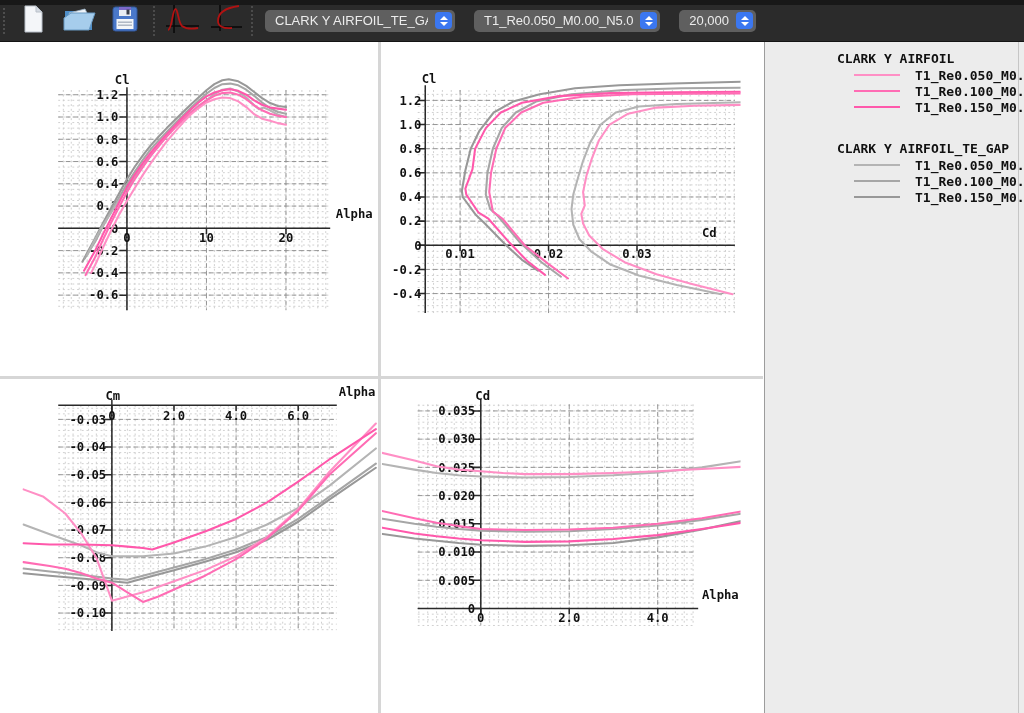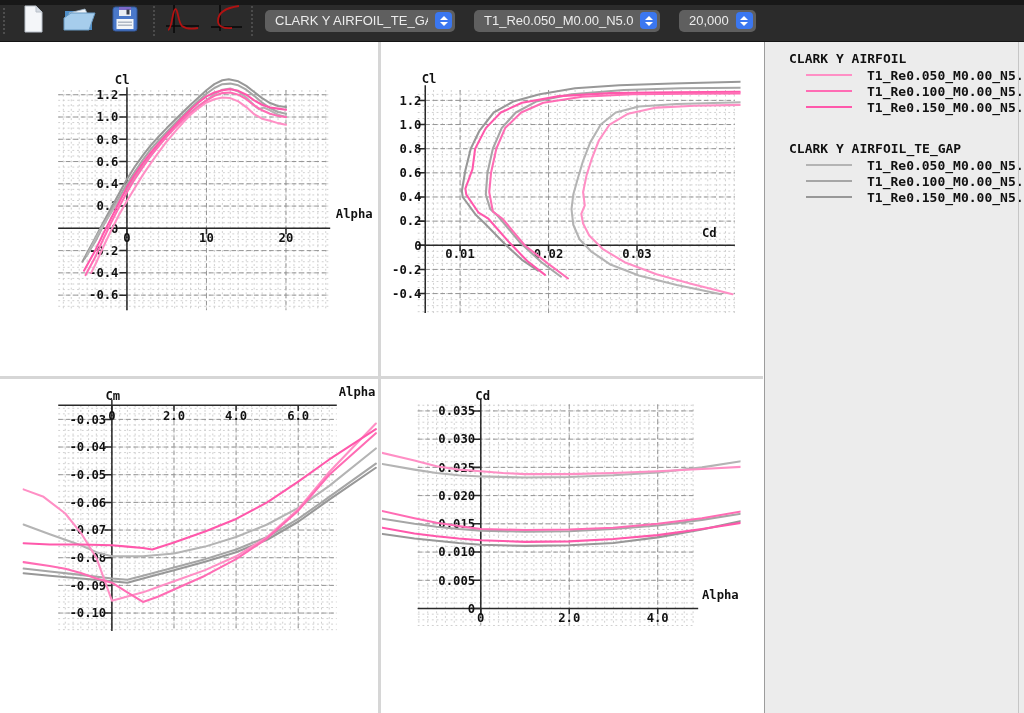--- a/index.html
+++ b/index.html
@@ -20,21 +20,21 @@
   
   .plots-wrap{position:absolute;left:0;top:42px;width:763px;height:671px;background:#fff;}
   svg text{font-family:"DejaVu Sans Mono","Liberation Mono",monospace;font-weight:700;font-size:13px;fill:#111;}
   .divider-v{position:absolute;left:378px;top:42px;width:3px;height:671px;background:#d6d6d6;}
   .divider-h{position:absolute;left:0;top:376px;width:763px;height:3px;background:#d6d6d6;}
 
   
   .legend-panel{position:absolute;left:764px;top:42px;width:260px;height:671px;background:#ececec;border-left:1px solid #9c9c9c;box-sizing:border-box;}
   .legend-panel::after{content:"";position:absolute;right:5px;top:0;width:1px;height:100%;background:#c6c6c6;}
   .legend{padding:9px 0 0 24px;font-family:"DejaVu Sans Mono","Liberation Mono",monospace;font-weight:700;font-size:13px;color:#111;}
-  .legend-group{margin-bottom:26px;}
+  .legend-group{margin-bottom:26px;margin-left:48px;}
   .legend-title{height:16px;line-height:16px;white-space:nowrap;}
   .legend-item{height:16px;display:flex;align-items:center;white-space:nowrap;}
   .legend-swatch{width:46px;height:2px;margin-left:17px;margin-right:15px;flex:none;}
 </style>
 </head>
 <body>
 
 <div class="app">
 
   <div class="toolbar">
@@ -106,21 +106,21 @@
     </div>
 
     <div class="mac-select" style="margin-left:19px;width:186px">
       <span class="val">T1_Re0.050_M0.00_N5.0</span>
       <span class="chev-box">
           <span class="chev-up"></span>
           <span class="chev-dn"></span>
         </span>
     </div>
 
-    <div class="mac-select" style="margin-left:19px;width:77px;justify-content:flex-start">
+    <div class="mac-select" style="margin-left:19px;width:77px;justify-content:flex-end">
       <span class="val">20,000</span>
       <span class="chev-box">
           <span class="chev-up"></span>
           <span class="chev-dn"></span>
         </span>
     </div>
   </div>
 
   <div class="plots-wrap">
     <svg id="plots-svg" width="763" height="671" viewBox="0 42 763 713">

